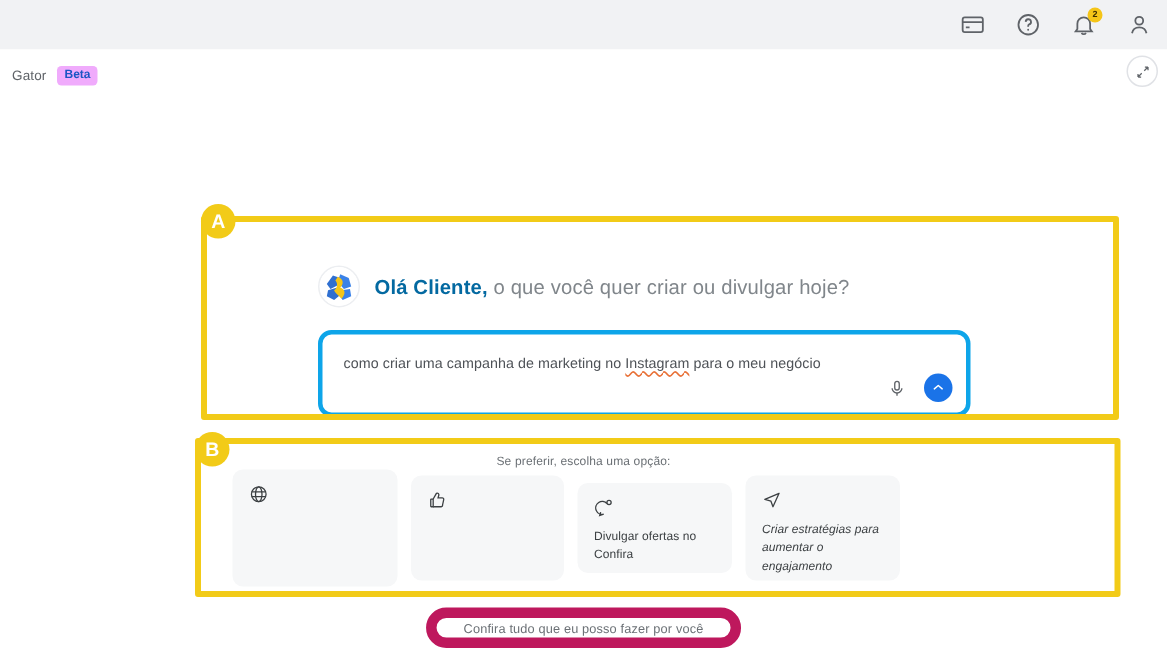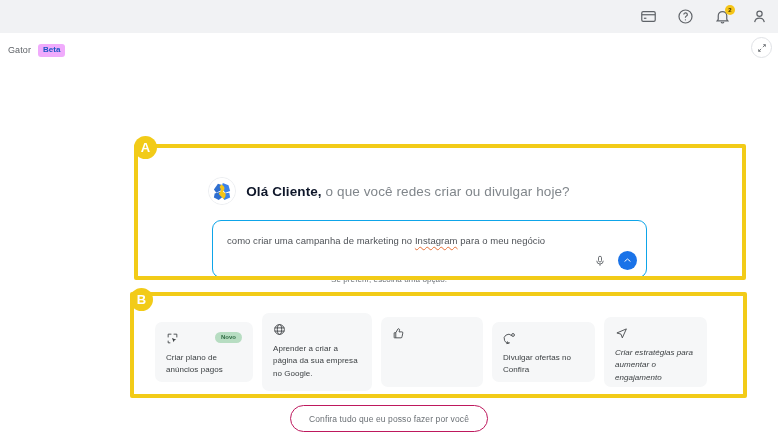--- a/index.html
+++ b/index.html
@@ -162,31 +162,31 @@
     display: flex;
     align-items: center;
     justify-content: center;
     overflow: hidden;
   }
   .greeting-text {
     font-size: 13.5px;
     letter-spacing: .1px;
     white-space: nowrap;
   }
-  .greeting-bold { font-weight: bold; color: #0f172a; }
+  .greeting-bold { font-weight: bold; color: #0369a1; }
   .greeting-light { color: #80868b; }
 
   
   .input-wrap {
     position: absolute;
     top: 153px;
     left: 212px;
     width: 435px;
     height: 58px;
-    border: 1px solid #0ea5e9;
+    border: 3px solid #0ea5e9;
     border-radius: 9px;
     background: #ffffff;
   }
   .input-text {
     position: absolute;
     top: 14px;
     left: 14px;
     font-size: 9.5px;
     color: #4e5257;
     letter-spacing: .05px;
@@ -216,21 +216,21 @@
     border-radius: 50%;
     background: #1a73e8;
     display: flex; align-items: center; justify-content: center;
     cursor: pointer;
     border: none;
   }
 
   
   .hint-text {
     position: absolute;
-    top: 208px;
+    top: 236px;
     width: 778px;
     text-align: center;
     font-size: 8px;
     color: #6b7075;
     letter-spacing: .1px;
   }
 
   
   .cards-row {
     position: absolute;
@@ -282,21 +282,21 @@
   }
 
   
   .cta-btn {
     position: absolute;
     top: 338px;
     left: 50%;
     transform: translateX(-50%);
     height: 27px;
     padding: 0 18px;
-    border: 1px solid #be185d;
+    border: 7px solid #be185d;
     border-radius: 14px;
     background: #ffffff;
     color: #6b7075;
     font-size: 8.5px;
     font-family: "Liberation Sans", sans-serif;
     display: flex;
     align-items: center;
     justify-content: center;
     cursor: pointer;
     letter-spacing: .1px;
@@ -363,21 +363,21 @@
         <svg width="26" height="26" viewBox="0 0 32 32">
           <circle cx="16" cy="16" r="16" fill="#ffffff"></circle>
           <path d="M6 14 L11 7 L17 9 L15 15 L9 18 Z" fill="#2f6fd0"></path>
           <path d="M17 6 L24 9 L26 16 L20 18 L15 12 Z" fill="#3b82e8"></path>
           <path d="M7 19 L14 17 L17 23 L12 27 L6 24 Z" fill="#2f6fd0"></path>
           <path d="M18 19 L25 18 L26 24 L19 27 L16 23 Z" fill="#3b82e8"></path>
           <path d="M15 8 C20 10 20 14 17 17 C21 18 22 22 18 26 C16 23 13 22 12 19 C15 17 15 13 13 11 Z" fill="#f5c518"></path>
         </svg>
       </div>
       <div class="greeting-text">
-        <span class="greeting-bold">Olá Cliente,</span><span class="greeting-light"> o que você redes criar ou divulgar hoje?</span>
+        <span class="greeting-bold">Olá Cliente,</span><span class="greeting-light"> o que você quer criar ou divulgar hoje?</span>
       </div>
     </div>
 
     <div class="input-wrap">
       <div class="input-text"><span>como criar uma campanha de marketing no </span><span class="spell-error">Instagram</span><span> para o meu negócio</span></div>
 
       <div class="input-actions">
         <div class="mic-btn">
           <svg width="12" height="12" viewBox="0 0 24 24" fill="none" stroke="currentColor" stroke-width="1.8">
             <rect x="9" y="2.5" width="6" height="11.5" rx="3"></rect>
@@ -390,45 +390,32 @@
             <path d="M5 14l7-6 7 6"></path>
           </svg>
         </button>
       </div>
     </div>
 
     <div class="hint-text">Se preferir, escolha uma opção:</div>
 
     <div class="cards-row">
 
-      <div class="card card-1">
-        <div class="card-head">
-          <span class="card-icon">
-            <svg width="13" height="13" viewBox="0 0 24 24" fill="none" stroke="currentColor" stroke-width="1.6">
-              <path d="M4 4h6M4 4v6M4 16v4h4M20 10V4h-6"></path>
-              <path d="M11 11l8 3.2-3.4 1.2L14.2 19z" fill="currentColor" stroke="none"></path>
-            </svg>
-          </span>
-          <span class="novo-badge">Novo</span>
-        </div>
-        <div class="card-label">Criar plano de anúncios pagos</div>
-      </div>
 
       <div class="card card-2">
         <div class="card-head">
           <span class="card-icon">
             <svg width="13" height="13" viewBox="0 0 24 24" fill="none" stroke="currentColor" stroke-width="1.6">
               <circle cx="12" cy="12" r="9"></circle>
               <ellipse cx="12" cy="12" rx="4" ry="9"></ellipse>
               <line x1="3.2" y1="9" x2="20.8" y2="9"></line>
               <line x1="3.2" y1="15" x2="20.8" y2="15"></line>
             </svg>
           </span>
         </div>
-        <div class="card-label">Aprender a criar a página da sua empresa no Google.</div>
       </div>
 
       <div class="card card-3">
         <div class="card-head">
           <span class="card-icon">
             <svg width="13" height="13" viewBox="0 0 24 24" fill="none" stroke="currentColor" stroke-width="1.6">
               <path d="M7 10.5v9.5H4.5a.5.5 0 0 1-.5-.5v-8.5a.5.5 0 0 1 .5-.5H7z"></path>
               <path d="M7 10.5l4-7a2 2 0 0 1 2.9 2.4L13 9h5.2a1.8 1.8 0 0 1 1.75 2.2l-1.4 6.6A2 2 0 0 1 16.6 20H7"></path>
             </svg>
           </span>

